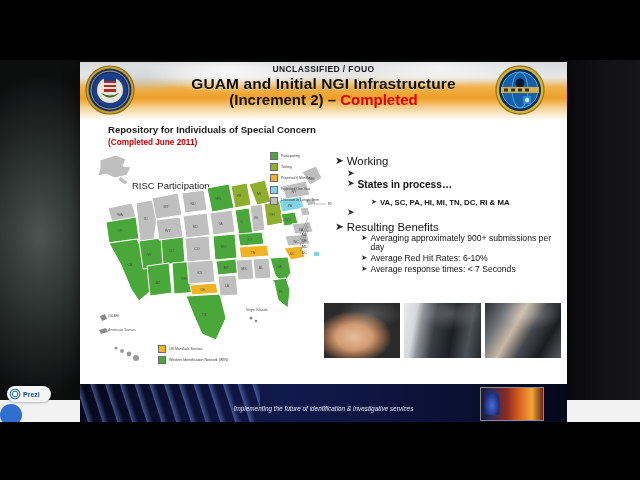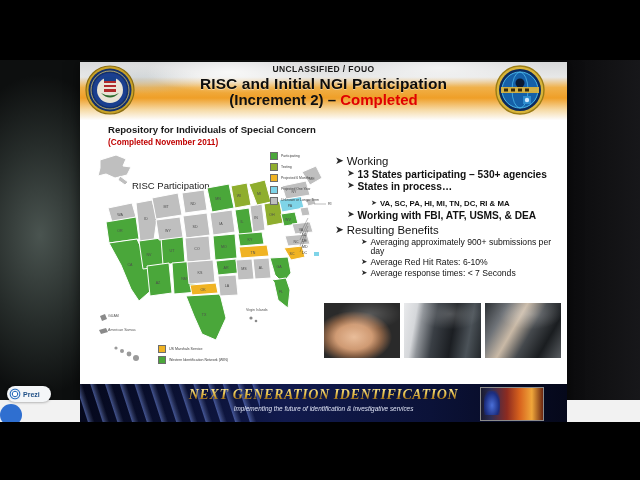--- a/index.html
+++ b/index.html
@@ -146,21 +146,21 @@
   <div class="room-r"></div>
 
   <div id="slide">
 
     <div class="hdr">
       <div class="hdr-clouds"></div>
 
       <div class="classif">UNCLASSIFIED / FOUO</div>
 
       <div class="titles">
-        <div class="t1">RISC and Initial NGI Participation</div>
+        <div class="t1">GUAM and Initial NGI Infrastructure</div>
         <div class="t2">
           <span>(Increment 2) – </span><span class="done">Completed</span>
         </div>
       </div>
 
       <div class="seal left">
         <svg width="52" height="50" viewBox="0 0 52 50">
           <circle cx="26" cy="25" r="24" fill="#c9a227"></circle>
           <circle cx="26" cy="25" r="21.5" fill="#14306b"></circle>
           <circle cx="26" cy="25" r="17" fill="#1b3f8f"></circle>
@@ -193,21 +193,21 @@
           <rect x="31" y="31" width="8" height="8" fill="#2f8fd0" opacity=".9"></rect>
           <circle cx="35" cy="35" r="2.2" fill="#cfe9ff"></circle>
           <circle cx="28" cy="25" r="24" fill="none" stroke="#9a7c15" stroke-width="1.4"></circle>
         </svg>
       </div>
     </div>
 
     <div class="body">
 
       <div class="repo-h">Repository for Individuals of Special Concern</div>
-      <div class="repo-s">(Completed November 2011)</div>
+      <div class="repo-s">(Completed June 2011)</div>
 
       <div class="mapwrap">
 
         <div class="map-title">RISC Participation</div>
 
         <svg id="usmap" width="252" height="230" viewBox="0 0 252 230">
           <g stroke="#ffffff" stroke-width="1">
 
             <path d="M14 12 l16 -5 l10 4 l-3 7 l8 1 l-4 8 l-12 3 l-9 -4 l-8 2 l2 -8z" fill="#bfbfbf"></path>
             <path d="M34 28 l8 6 l-3 3 l-7 -5z" fill="#bfbfbf"></path>
@@ -372,36 +372,34 @@
 
       <div class="bullets">
 
         <div class="b1">
           <span class="ar">➤</span>
           <span>Working</span>
         </div>
 
         <div class="b2">
           <span class="ar">➤</span>
-          <span>13 States participating – 530+ agencies</span>
         </div>
 
         <div class="b2">
           <span class="ar">➤</span>
           <span>States in process…</span>
         </div>
 
         <div class="b4">
           <span class="ar">➤</span>
           <span>VA, SC, PA, HI, MI, TN, DC, RI &amp; MA</span>
         </div>
 
         <div class="b2">
           <span class="ar">➤</span>
-          <span>Working with FBI, ATF, USMS, &amp; DEA</span>
         </div>
 
         <div class="b1 bsub">
           <span class="ar">➤</span>
           <span>Resulting Benefits</span>
         </div>
 
         <div class="b3">
           <span class="ar">➤</span>
           <span>Averaging approximately 900+ submissions per day</span>
@@ -428,21 +426,20 @@
         <div class="ph ph3">
           <div class="ph-gl"></div>
         </div>
       </div>
 
     </div>
   </div>
 
   <div id="banner">
     <div class="rays"></div>
-    <div class="ngi-t">Next Generation Identification</div>
     <div class="ngi-s">Implementing the future of identification &amp; investigative services</div>
     <div class="ngi-thumb">
       <div class="ngi-hand"></div>
     </div>
   </div>
 
   <div class="wstrip ws-l"></div>
   <div class="wstrip ws-r"></div>
 
   <div class="pz-blue"></div>

